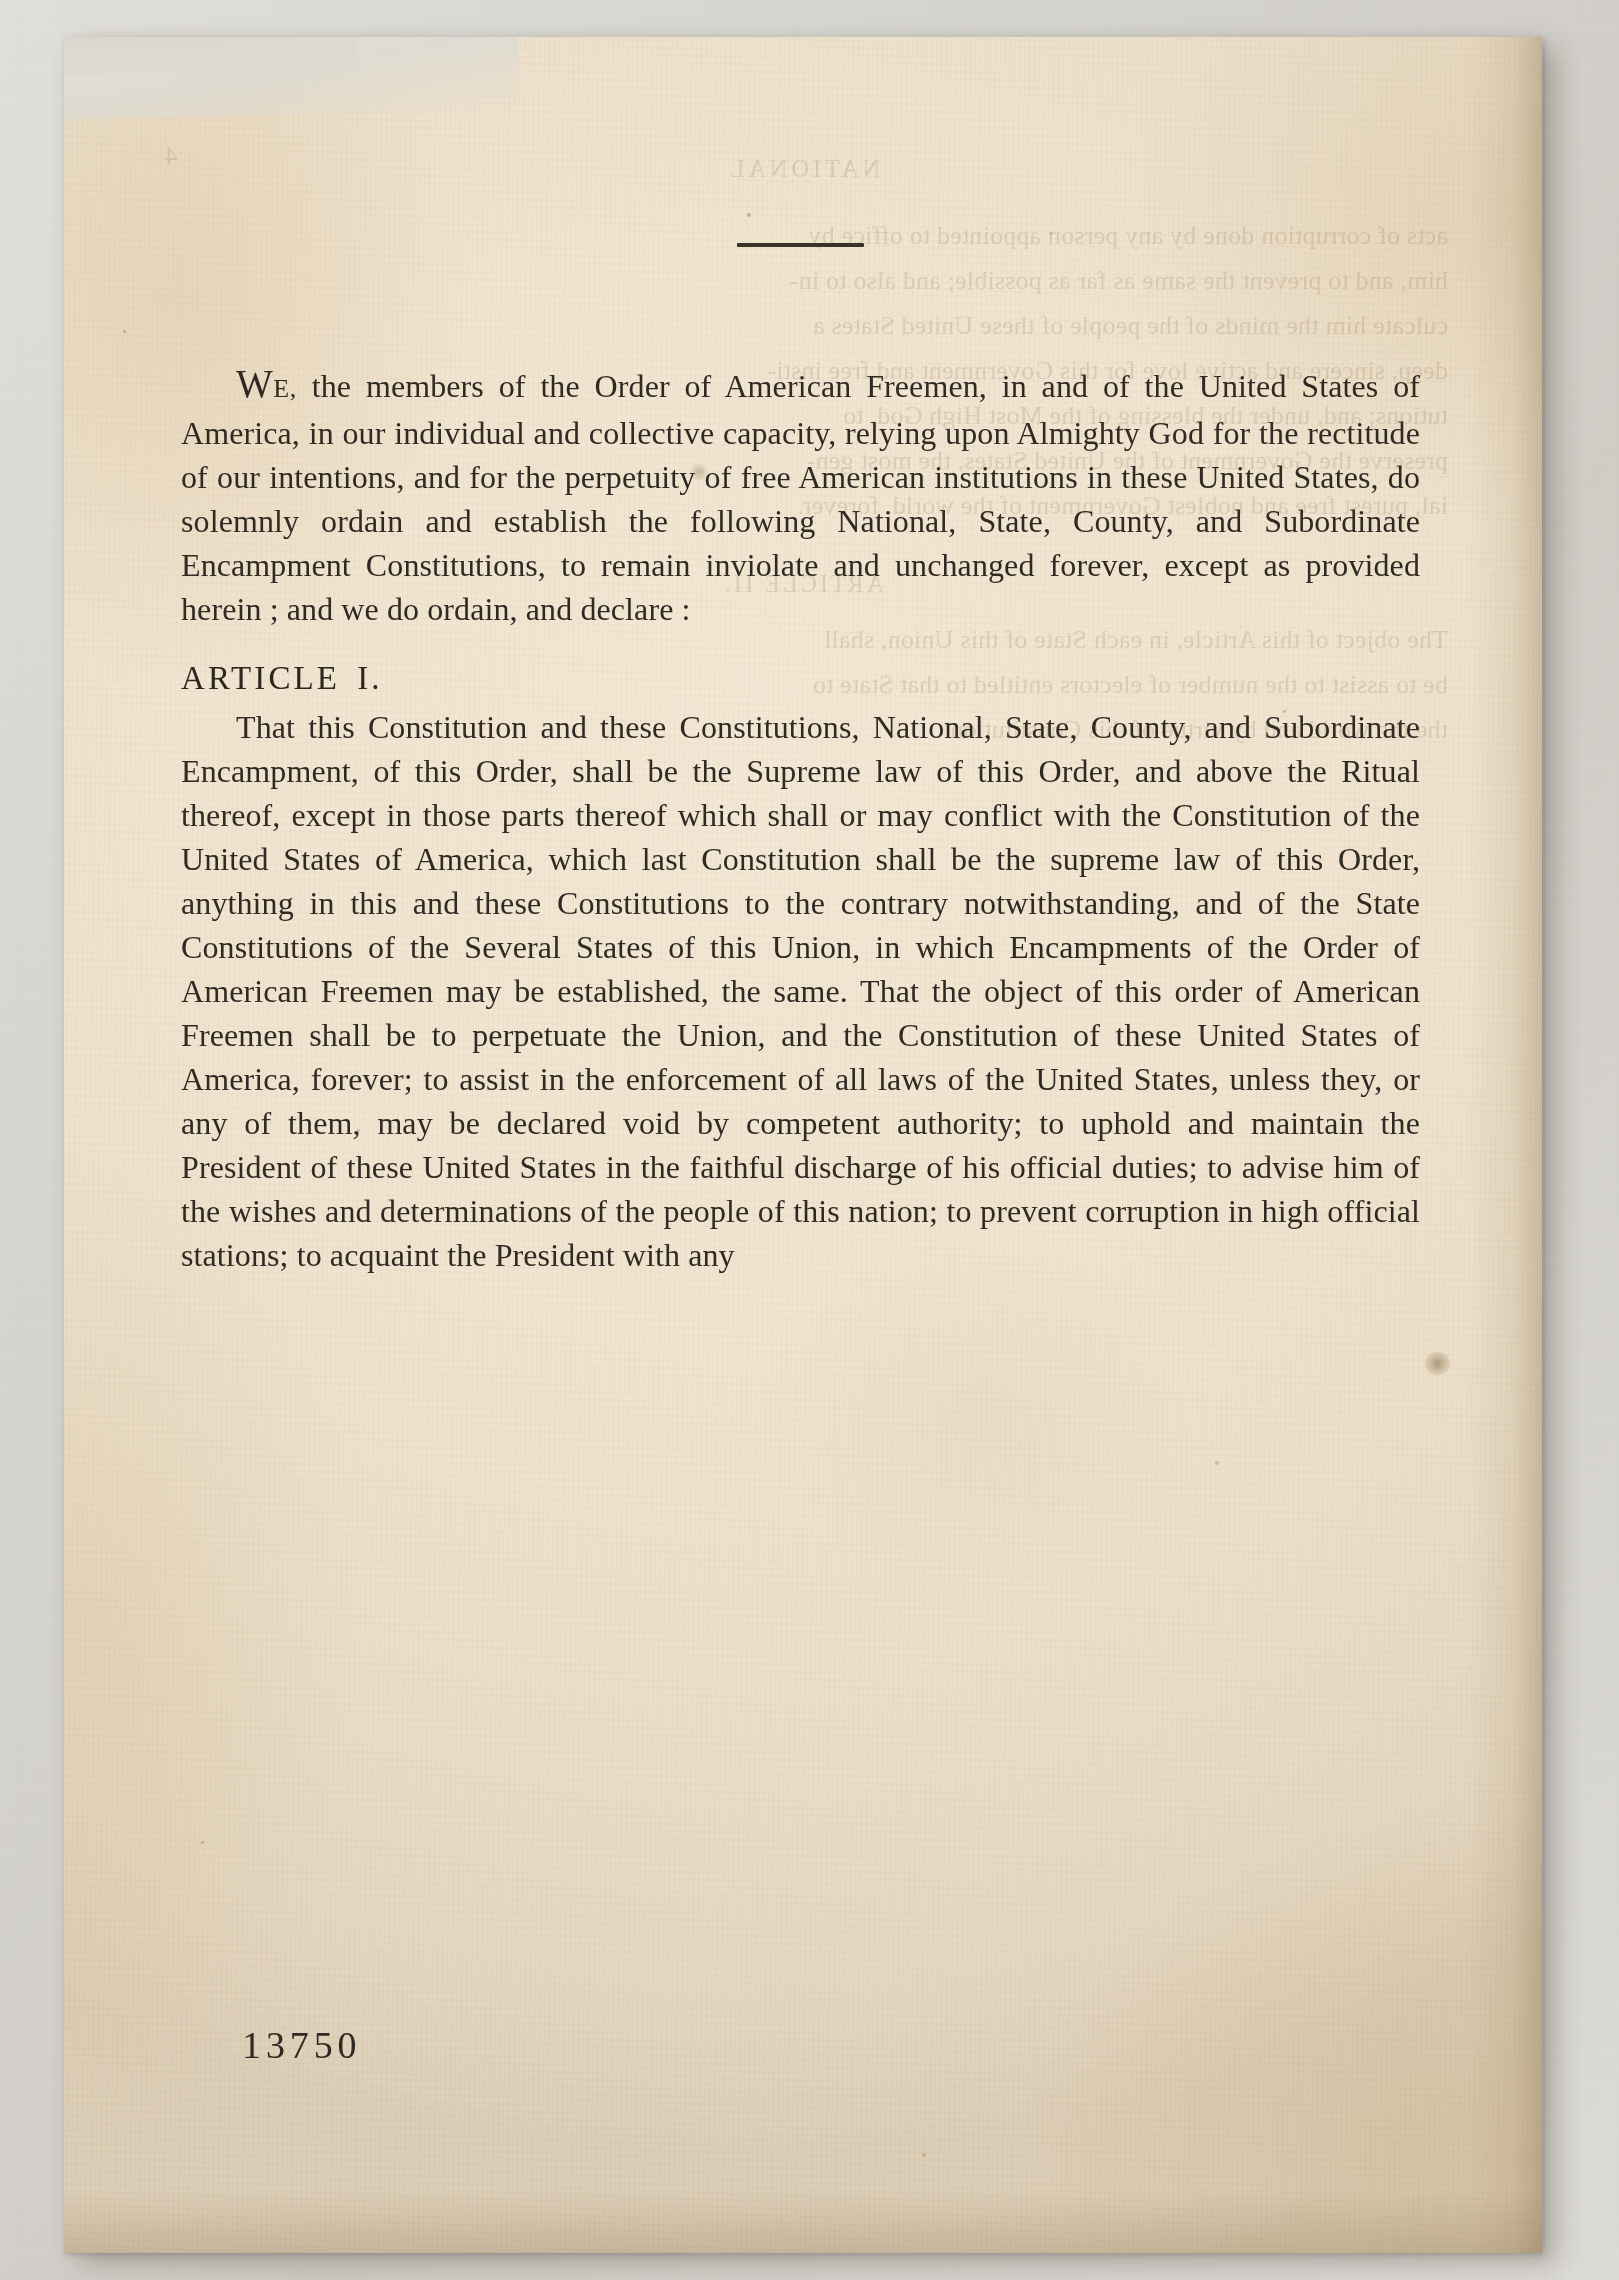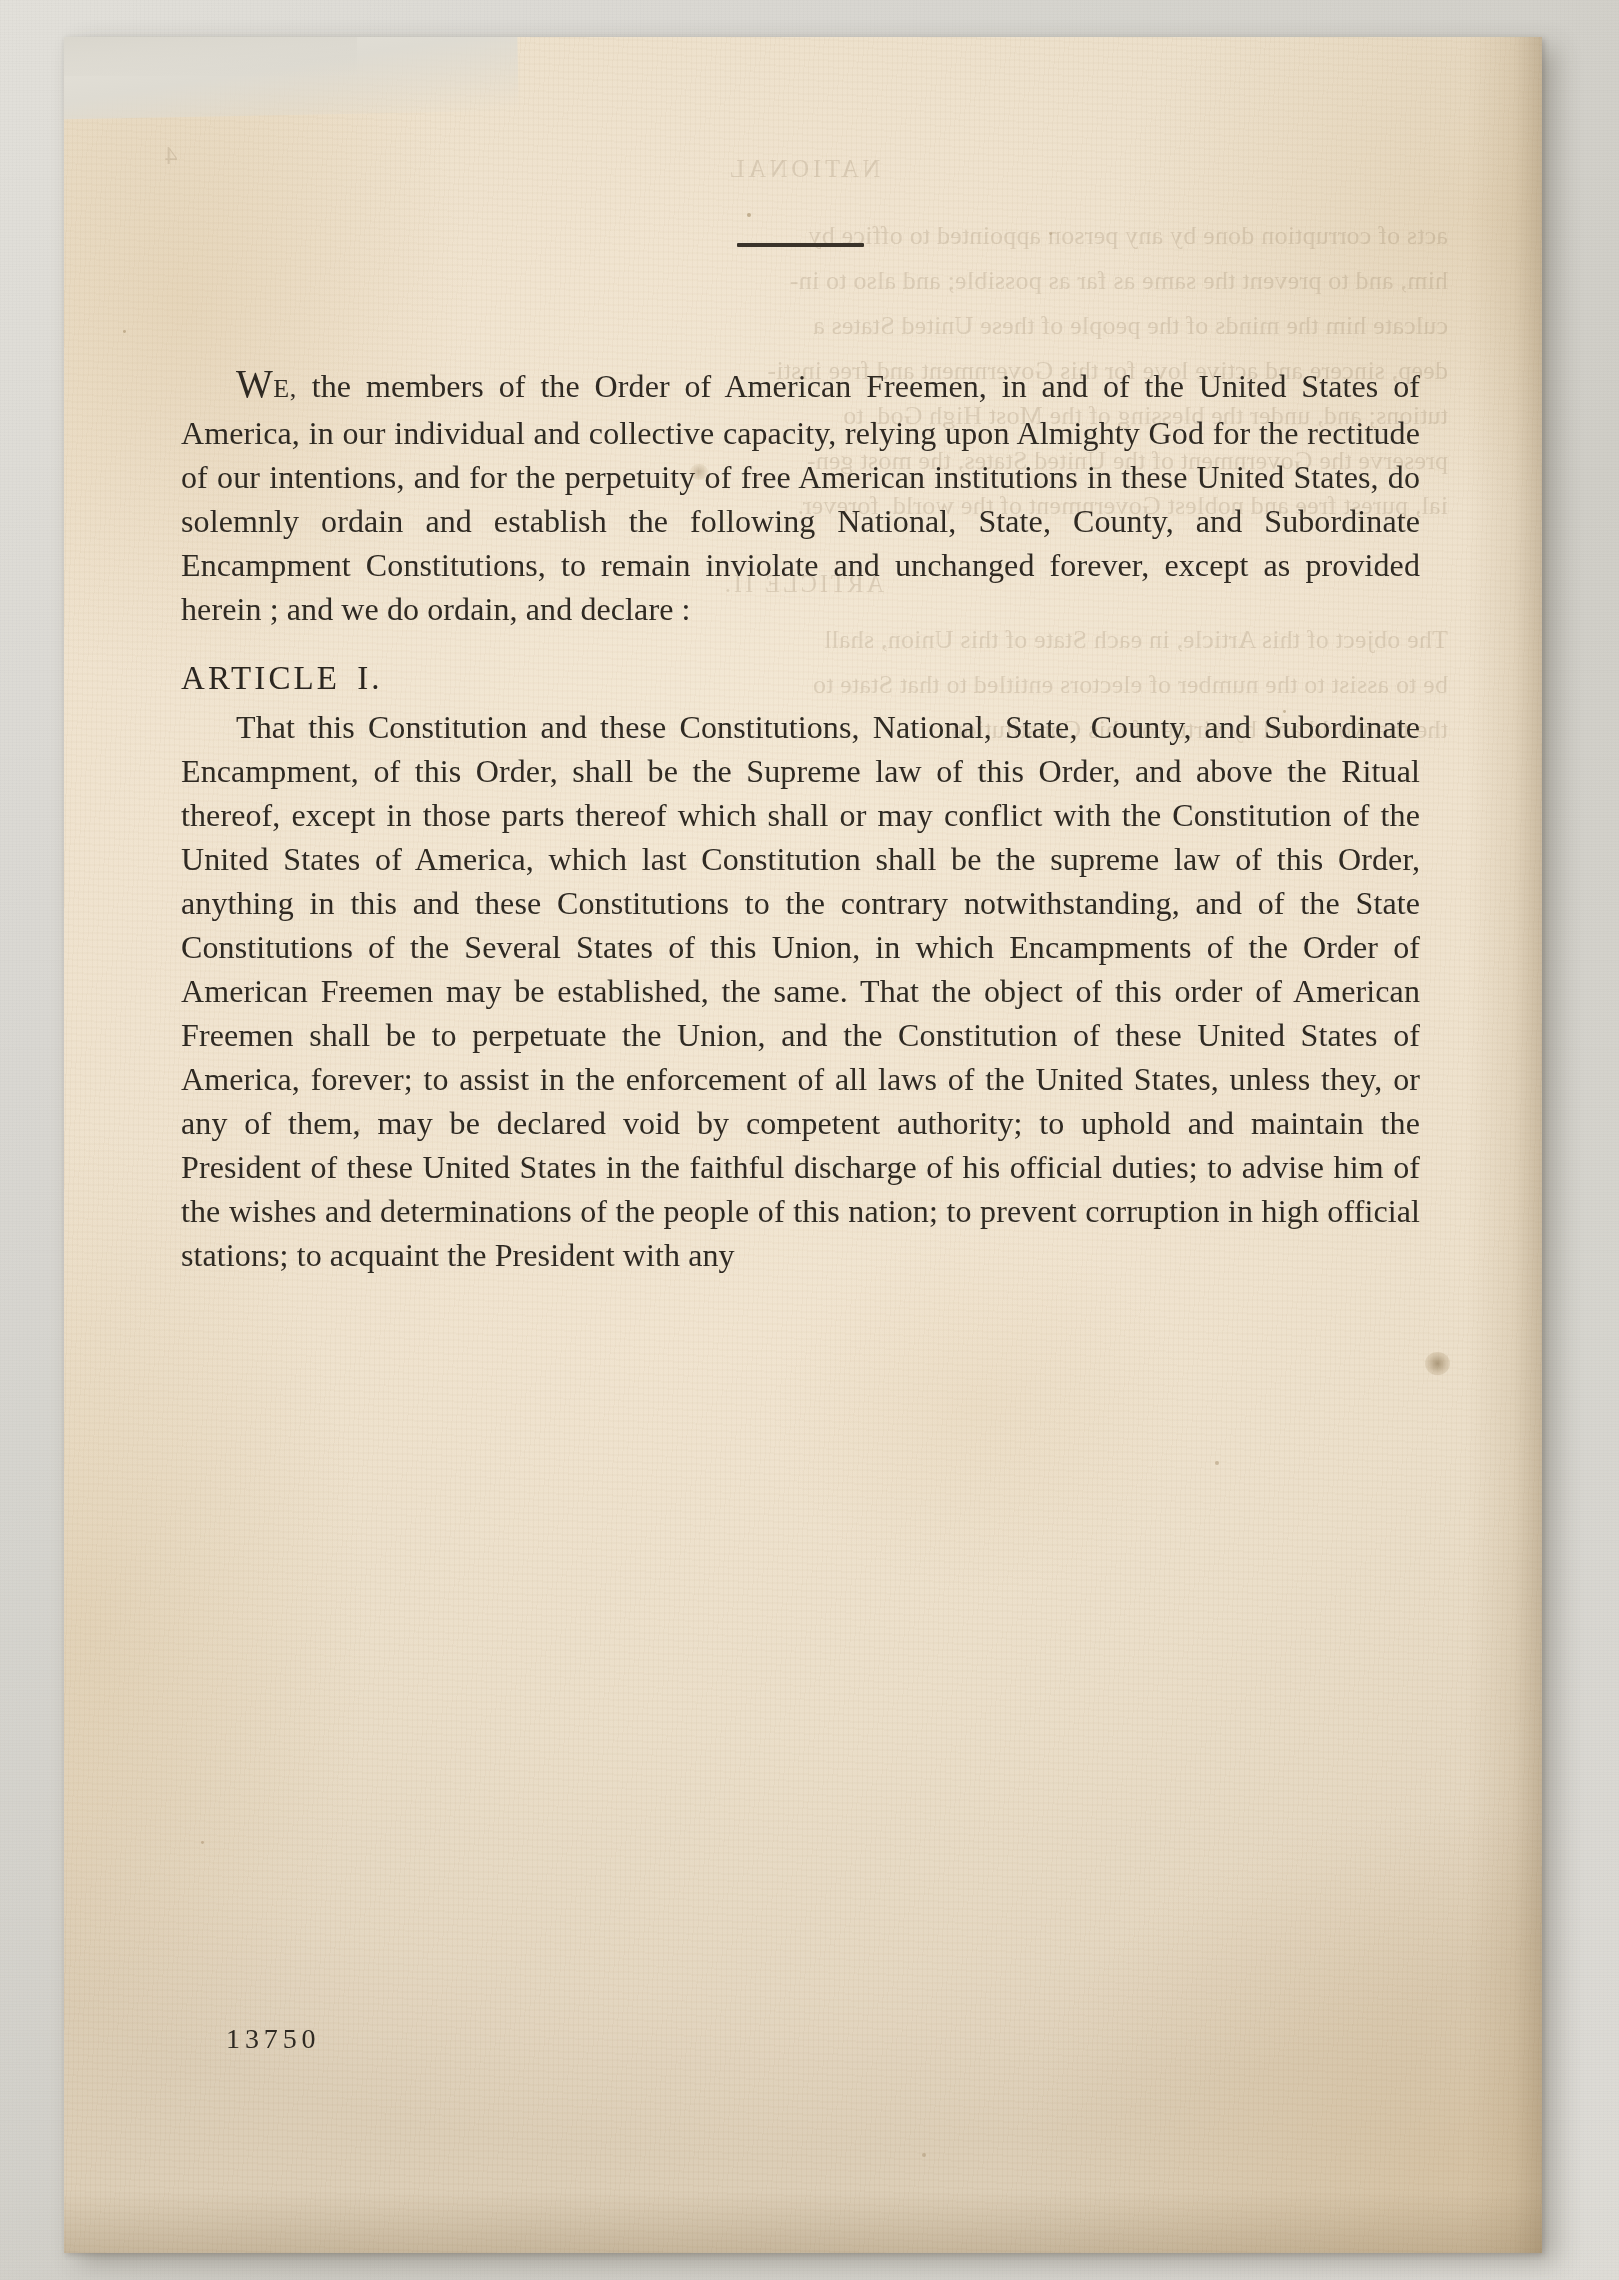--- a/index.html
+++ b/index.html
@@ -211,23 +211,23 @@
     font-size: 33px;
     letter-spacing: 3.1px;
     word-spacing: 5.9px;
     margin: 29px 0 7.8px;
     font-weight: normal;
     color: #2b2620;
   }
 
   .signature-no {
     position: absolute;
-    left: 162px;
+    left: 178px;
     top: 1986px;
-    font-size: 28px;
+    font-size: 38px;
     letter-spacing: 4.9px;
     color: #2f2a23;
   }
 
   
   .speck {
     position: absolute;
     border-radius: 50%;
     background: #8c7048;
     pointer-events: none;

